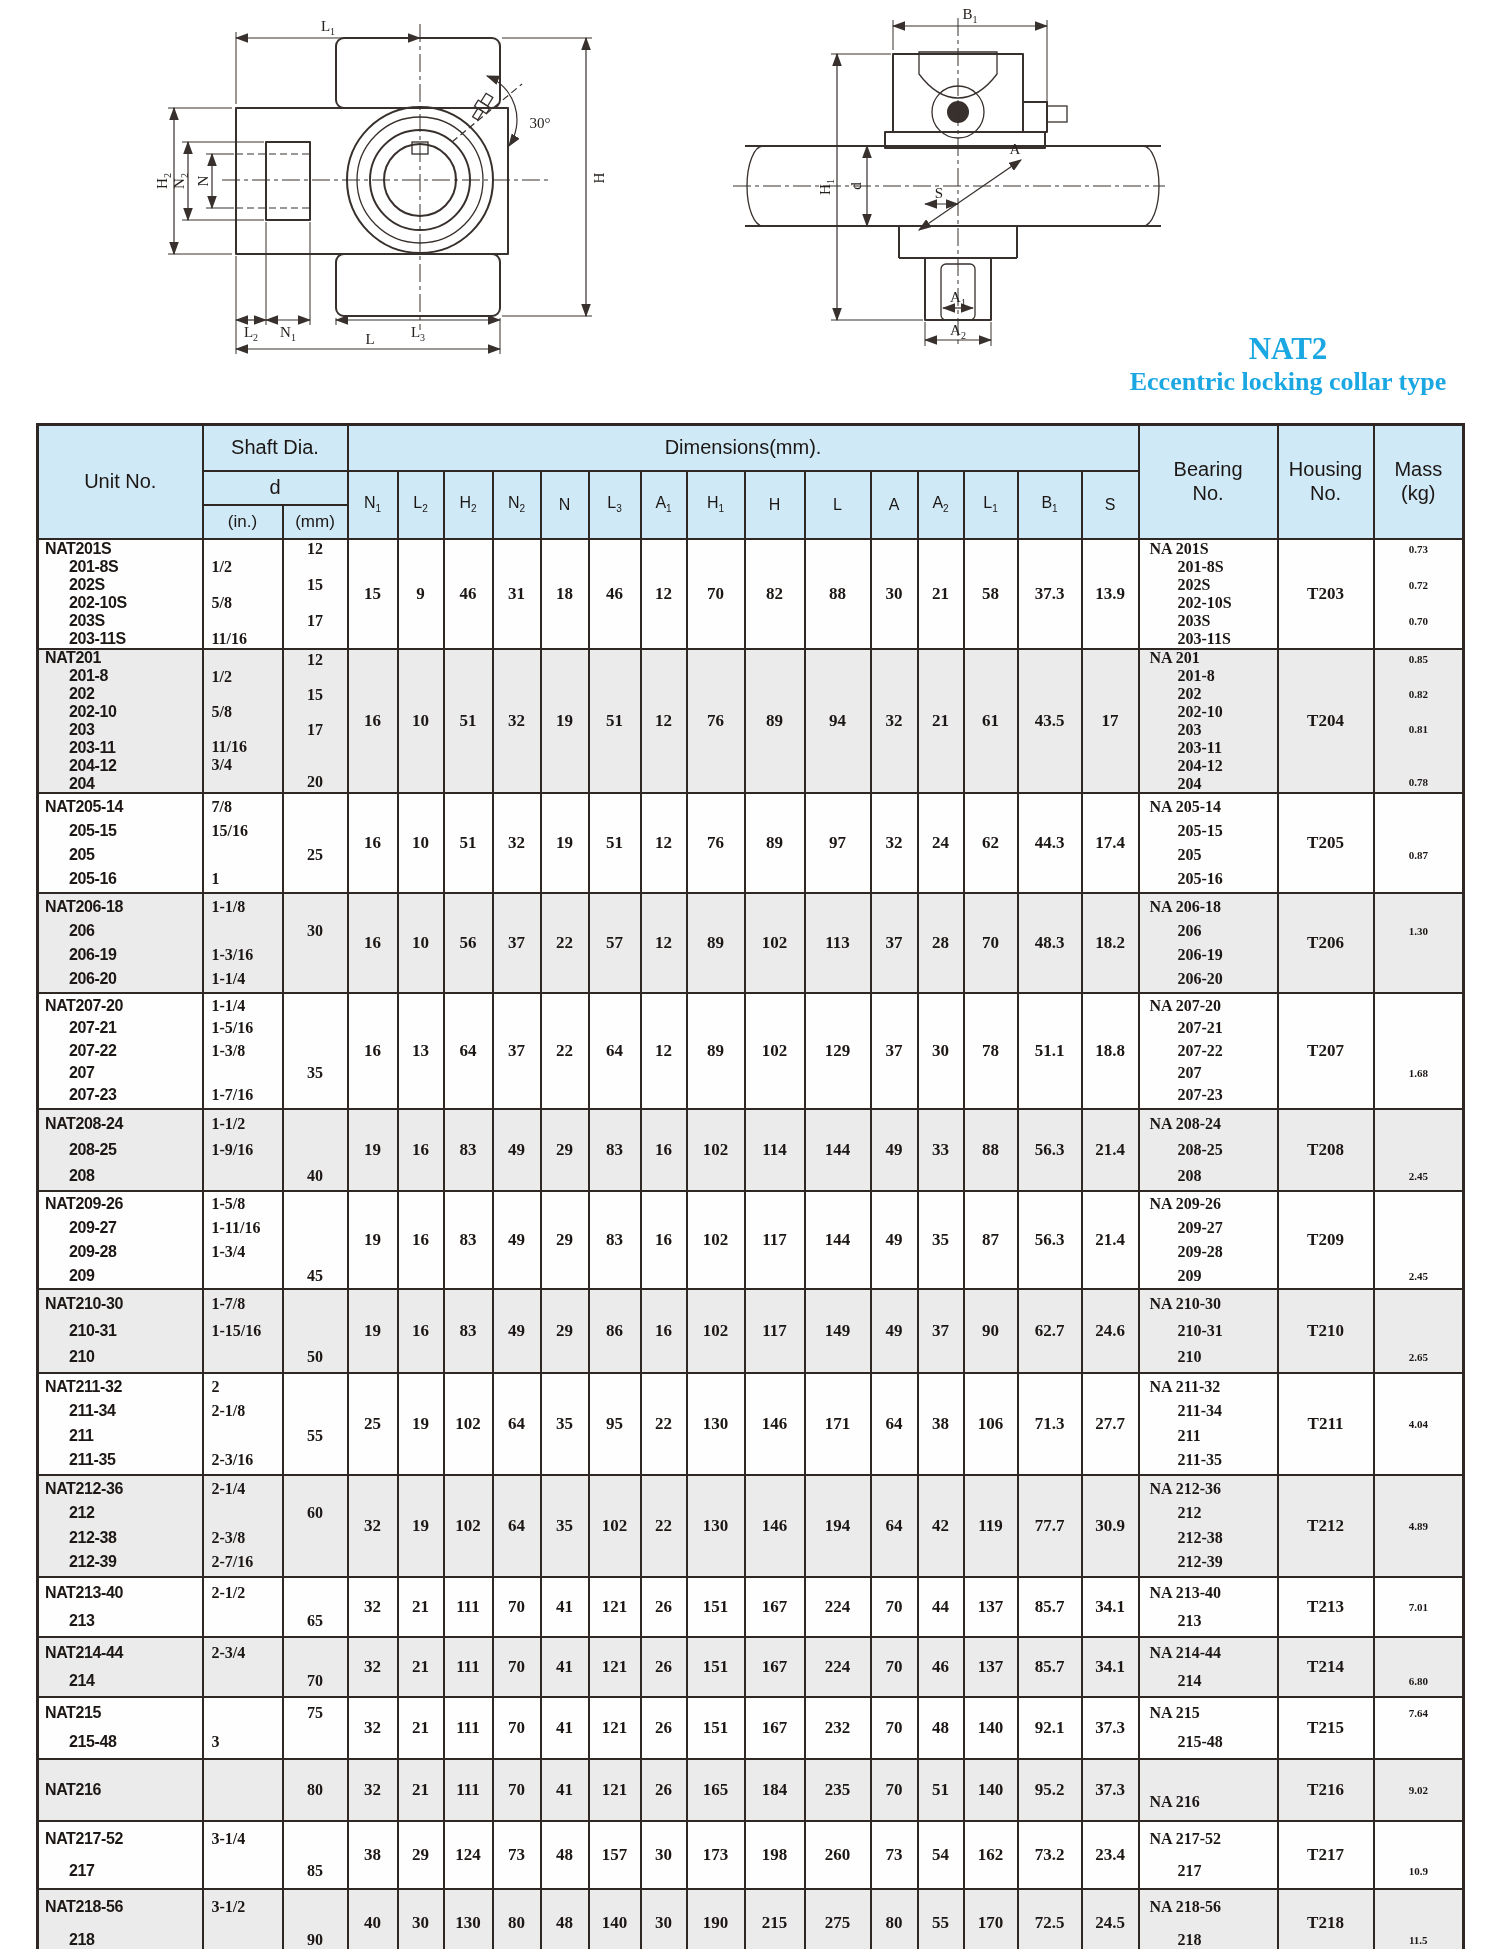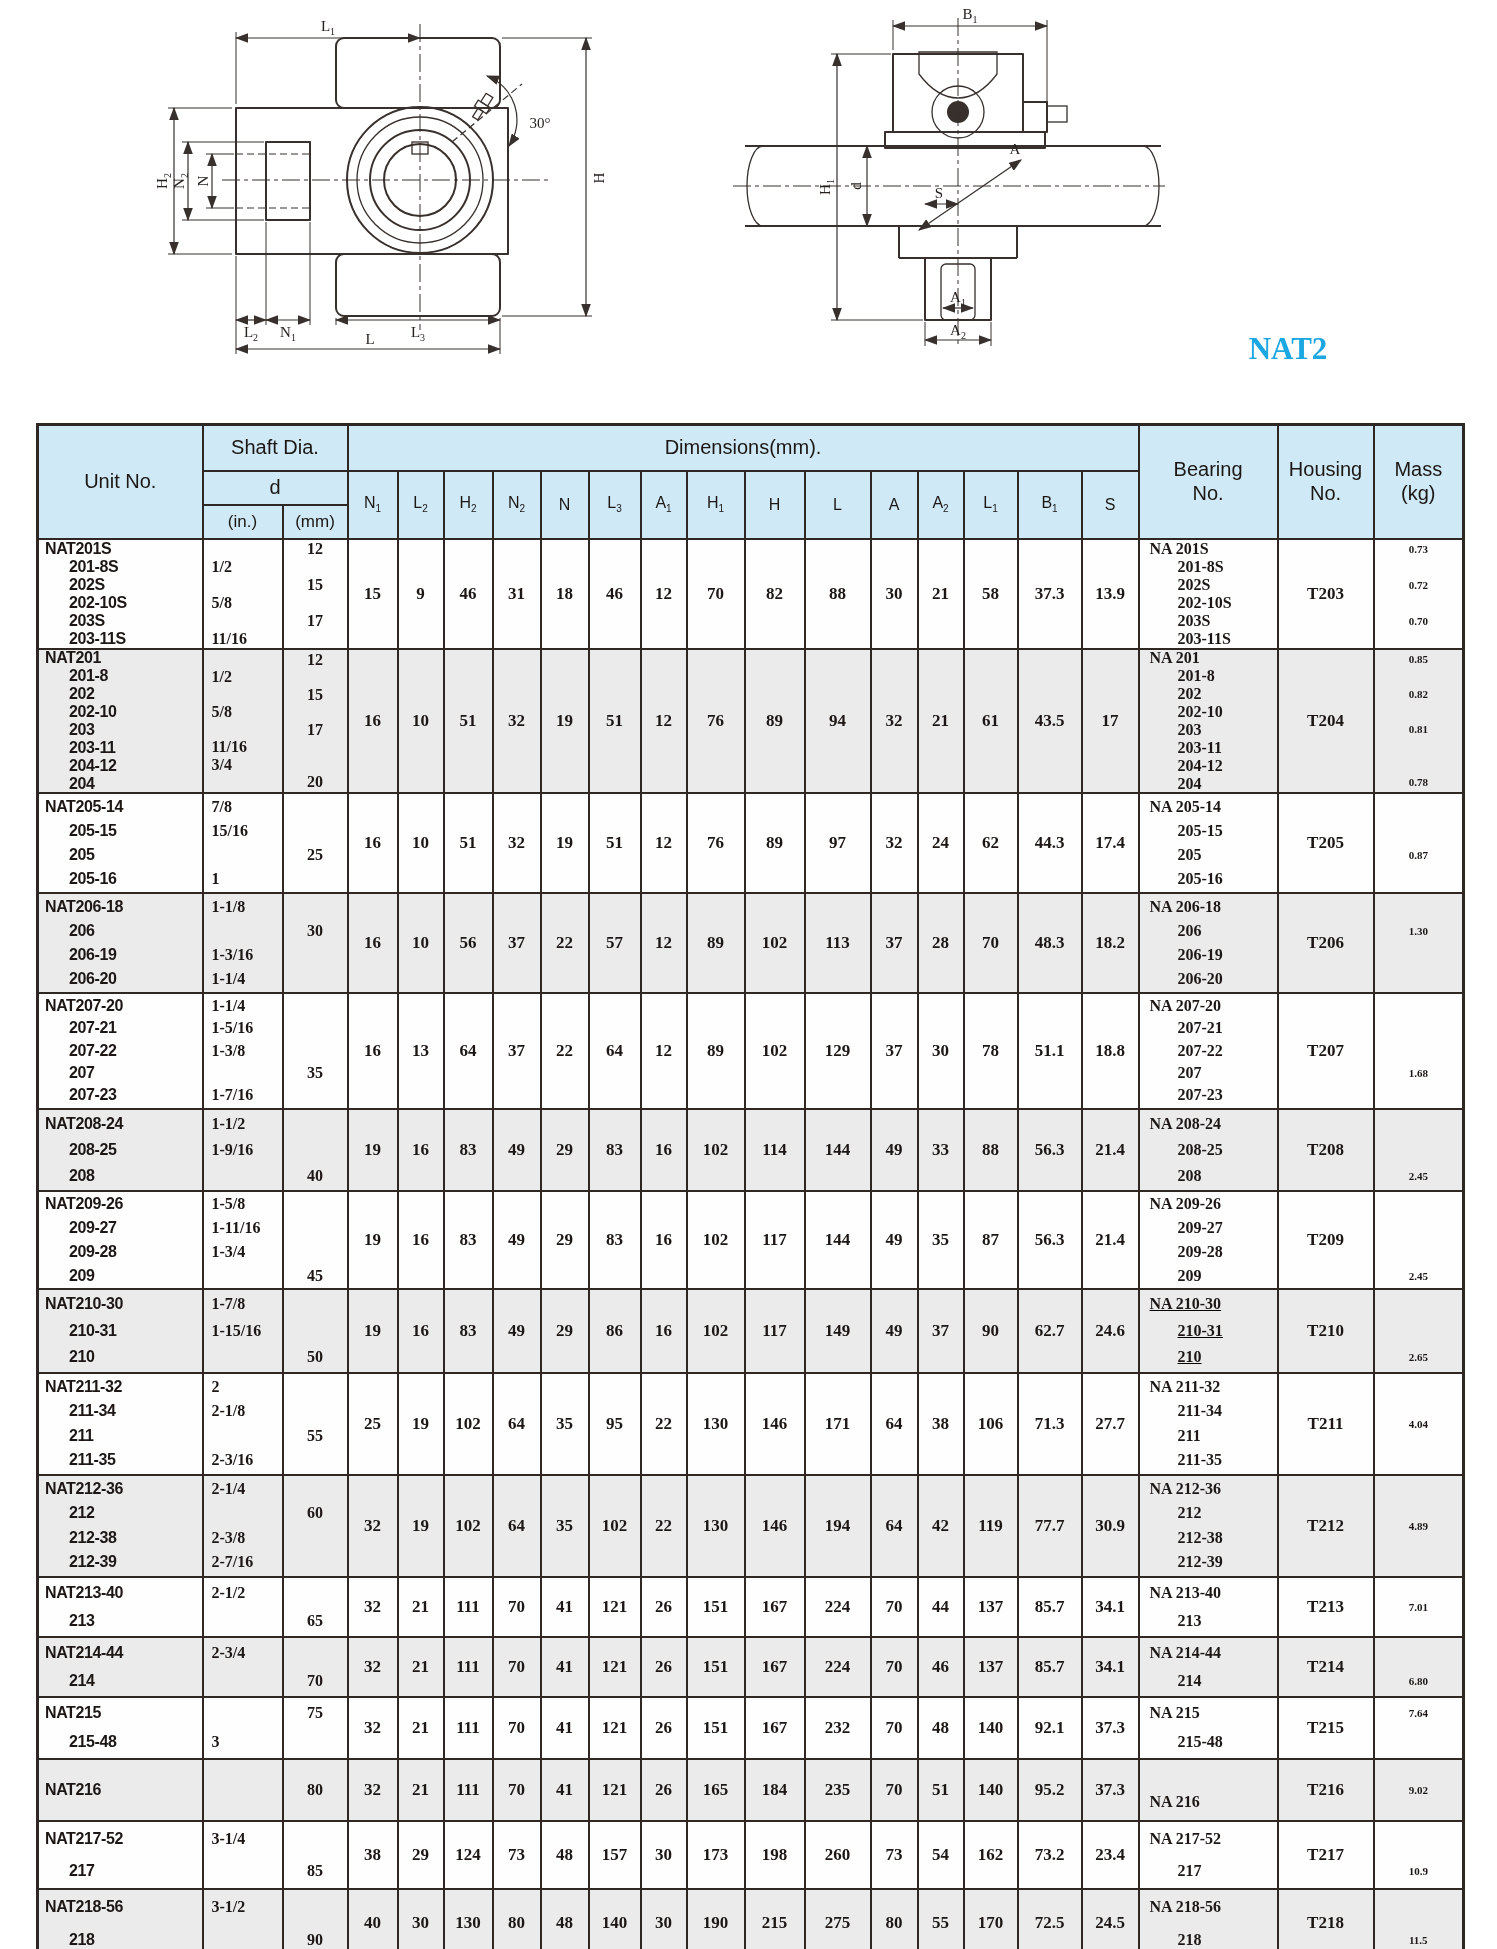--- a/index.html
+++ b/index.html
@@ -176,20 +176,21 @@
     <text class="lab" x="255" y="296" text-anchor="middle">A<tspan dy="4" font-size="10">1</tspan></text>
 
     <line class="ext" x1="222" y1="316" x2="222" y2="340"></line>
       <line class="ext" x1="288" y1="316" x2="288" y2="340"></line>
     <line class="dim" x1="222" y1="334" x2="288" y2="334" marker-start="url(#as2)" marker-end="url(#ae2)"></line>
     <text class="lab" x="255" y="329" text-anchor="middle">A<tspan dy="4" font-size="10">2</tspan></text>
   </svg>
 
   <div class="title">
     <div class="t1">NAT2</div>
+    <div class="t2">Eccentric locking collar type</div>
   </div>
 
   <table class="spec">
     <colgroup id="cols">
         <col style="width: 165px;">
         <col style="width: 80px;">
         <col style="width: 65px;">
         <col style="width: 50px;">
         <col style="width: 46px;">
         <col style="width: 49px;">
@@ -712,21 +713,21 @@
           <td class="cdim">16</td>
           <td class="cdim">102</td>
           <td class="cdim">117</td>
           <td class="cdim">149</td>
           <td class="cdim">49</td>
           <td class="cdim">37</td>
           <td class="cdim">90</td>
           <td class="cdim">62.7</td>
           <td class="cdim">24.6</td>
           <td>
-            <div class="vl bearl" style="height: 80px; text-decoration: underline;">
+            <div class="vl bearl" style="height: 80px;">
               <div class="ln first">NA 210-30</div>
               <div class="ln">210-31</div>
               <div class="ln">210</div>
             </div>
           </td>
           <td class="chous">T210</td>
           <td>
             <div class="vl massl" style="height: 80px;">
               <div class="ln first"></div>
               <div class="ln"></div>

